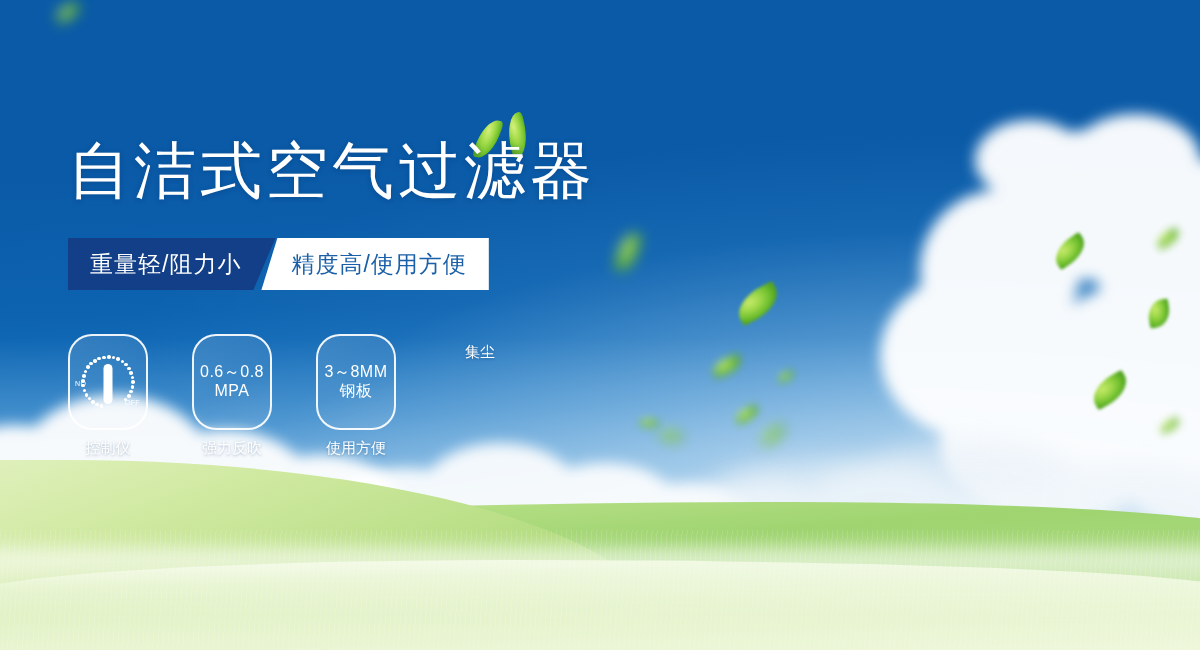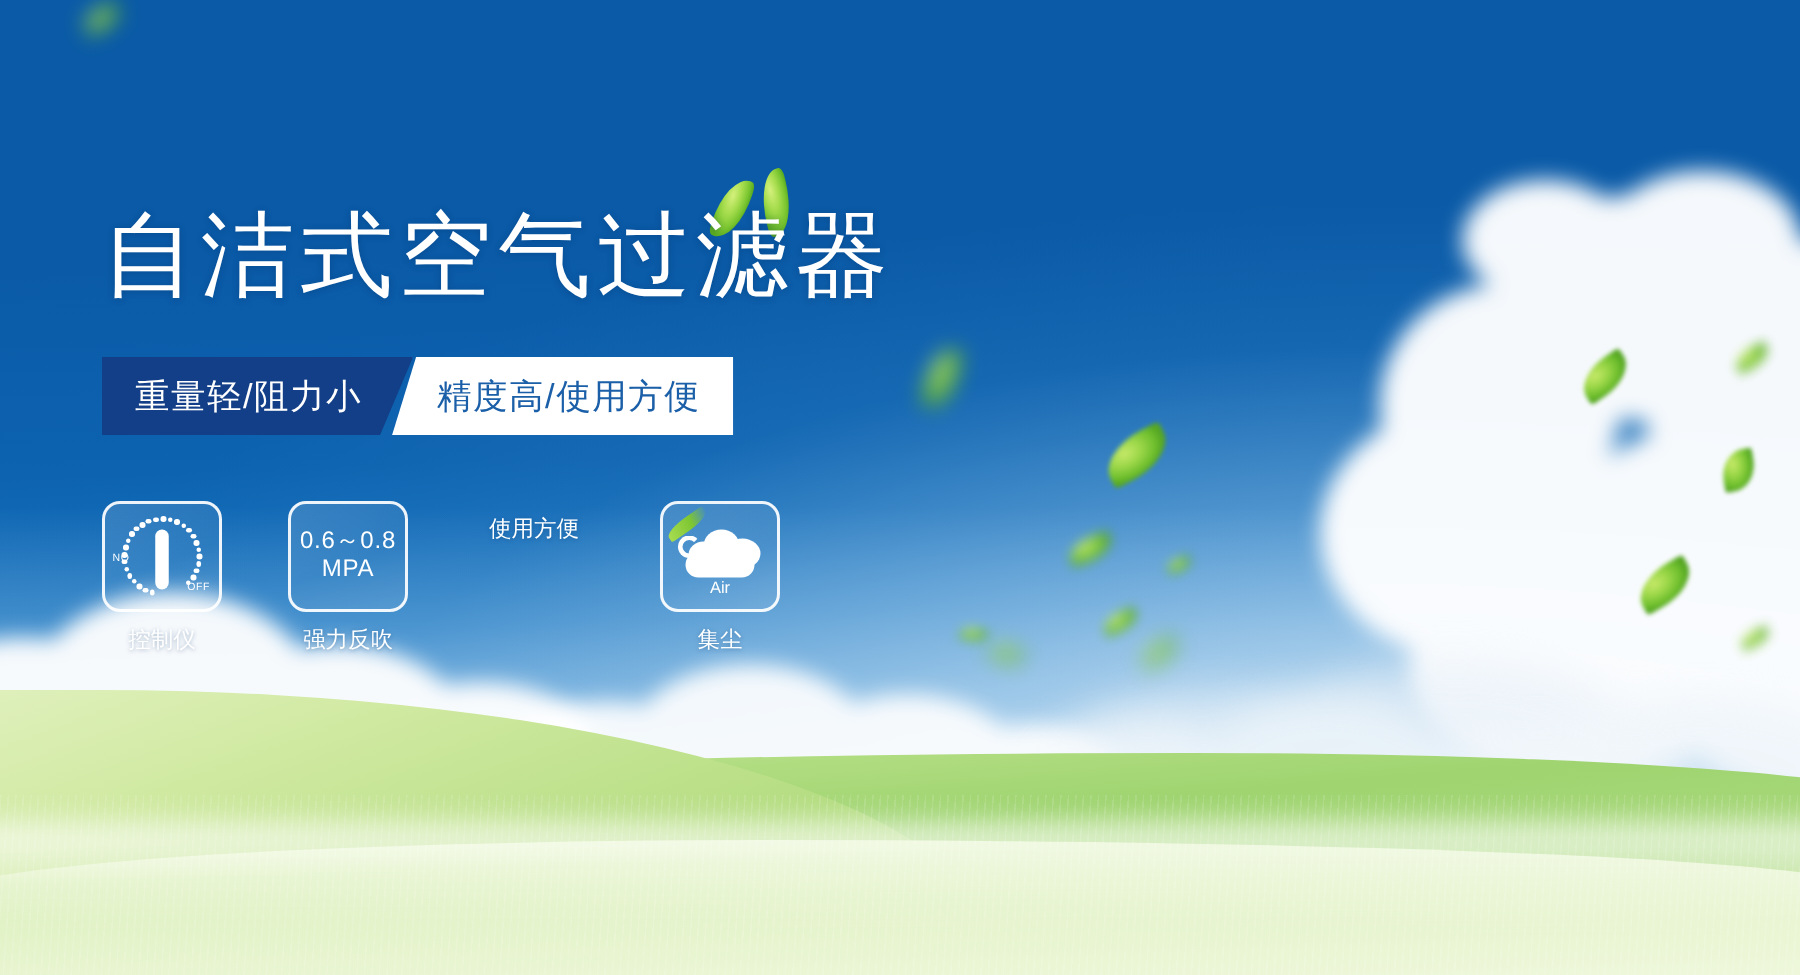--- a/index.html
+++ b/index.html
@@ -121,23 +121,23 @@
     clip-path:polygon(16px 0, 100% 0, 100% 100%, 0 100%);
   }
 
   
   #features {
     position:absolute; left:68px; top:334px;
     display:flex; gap:44px;
   }
   .feature { width:80px; display:flex; flex-direction:column; align-items:center; }
   .fbox {
-    width:80px; height:74px;
+    width:80px; height:96px;
     border:2px solid rgba(255,255,255,0.92);
-    border-radius:12px;
+    border-radius:24px;
     background:linear-gradient(160deg, rgba(255,255,255,0.16) 0%, rgba(255,255,255,0.04) 55%, rgba(255,255,255,0.10) 100%);
     display:flex; flex-direction:column; align-items:center; justify-content:center;
     color:#ffffff;
     position:relative; overflow:hidden;
   }
   .ftext { font-size:16px; line-height:1.18; text-align:center; letter-spacing:.5px; }
   .flabel {
     margin-top:9px; font-size:15px; color:#ffffff; white-space:nowrap;
     text-shadow:0 1px 3px rgba(0,50,100,0.35);
   }
@@ -314,32 +314,27 @@
         <div class="ftext">
           <div>0.6～0.8</div>
           <div>MPA</div>
         </div>
       </div>
       <div class="flabel">强力反吹</div>
     </div>
 
 
     <div class="feature">
-      <div class="flabel">使用方便</div>
-    </div>
-
-    <div class="feature">
       <div class="fbox">
-        <div class="airicon">
-          <div class="streak"></div>
-          <div class="puff" style="left:20px; top:6px;  width:24px; height:22px;"></div>
-          <div class="puff" style="left:34px; top:12px; width:24px; height:20px;"></div>
-          <div class="puff" style="left:10px; top:14px; width:20px; height:18px;"></div>
-          <div class="base"></div>
-          <div class="swirl"></div>
-          <div class="airlabel">Air</div>
+        <div class="ftext">
+          <div>3～8MM</div>
+          <div>钢板</div>
         </div>
       </div>
+      <div class="flabel">使用方便</div>
+    </div>
+
+    <div class="feature">
       <div class="flabel">集尘</div>
     </div>
 
   </div>
 </div>
 
 </body></html>

